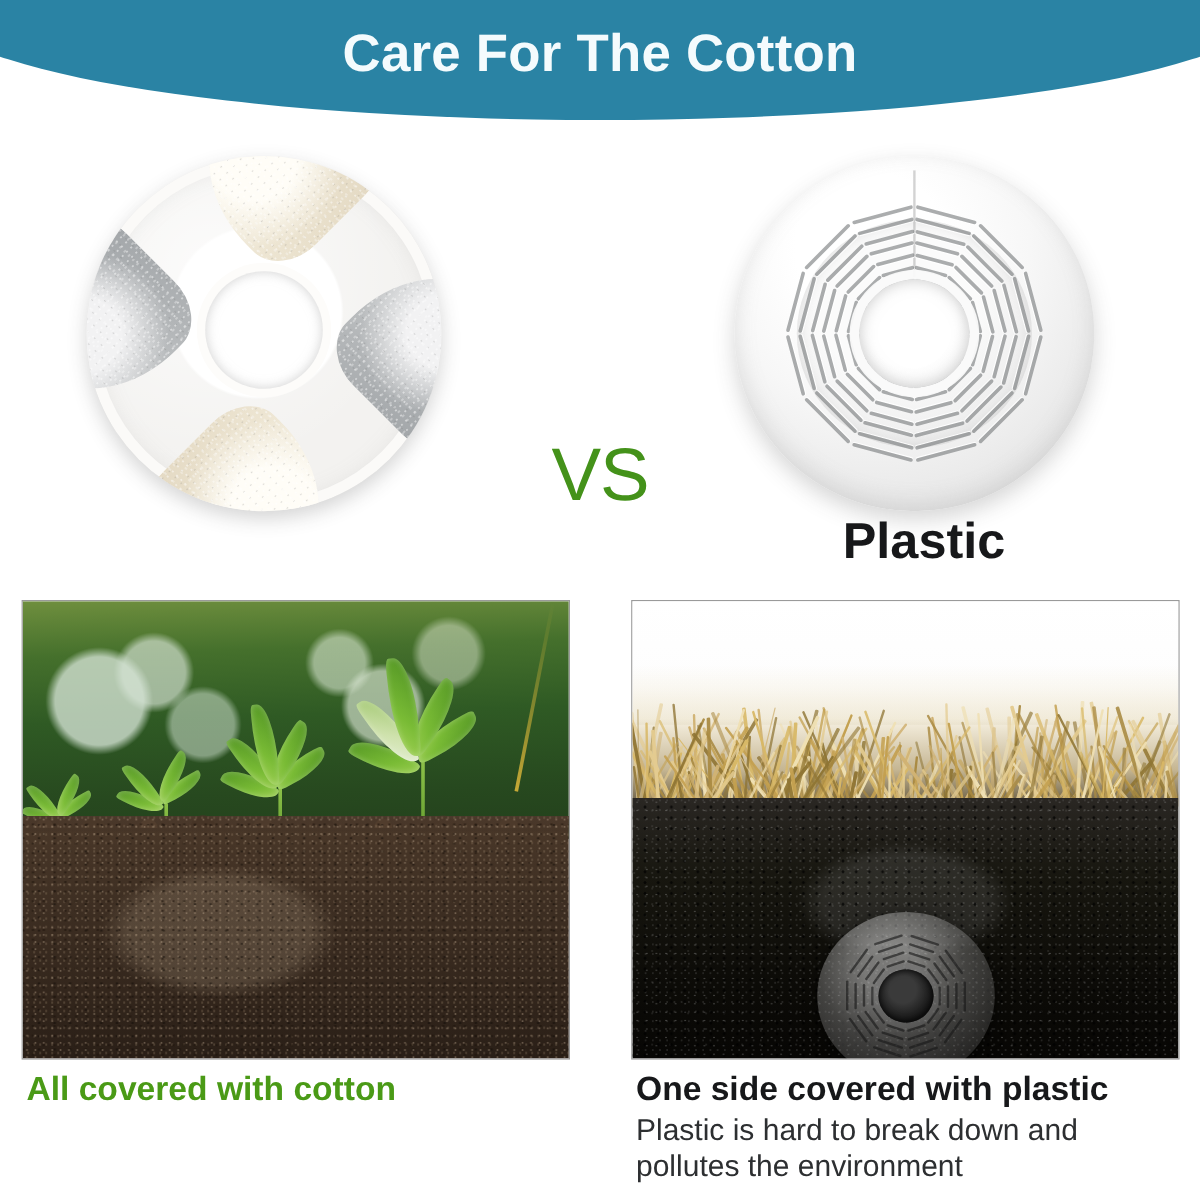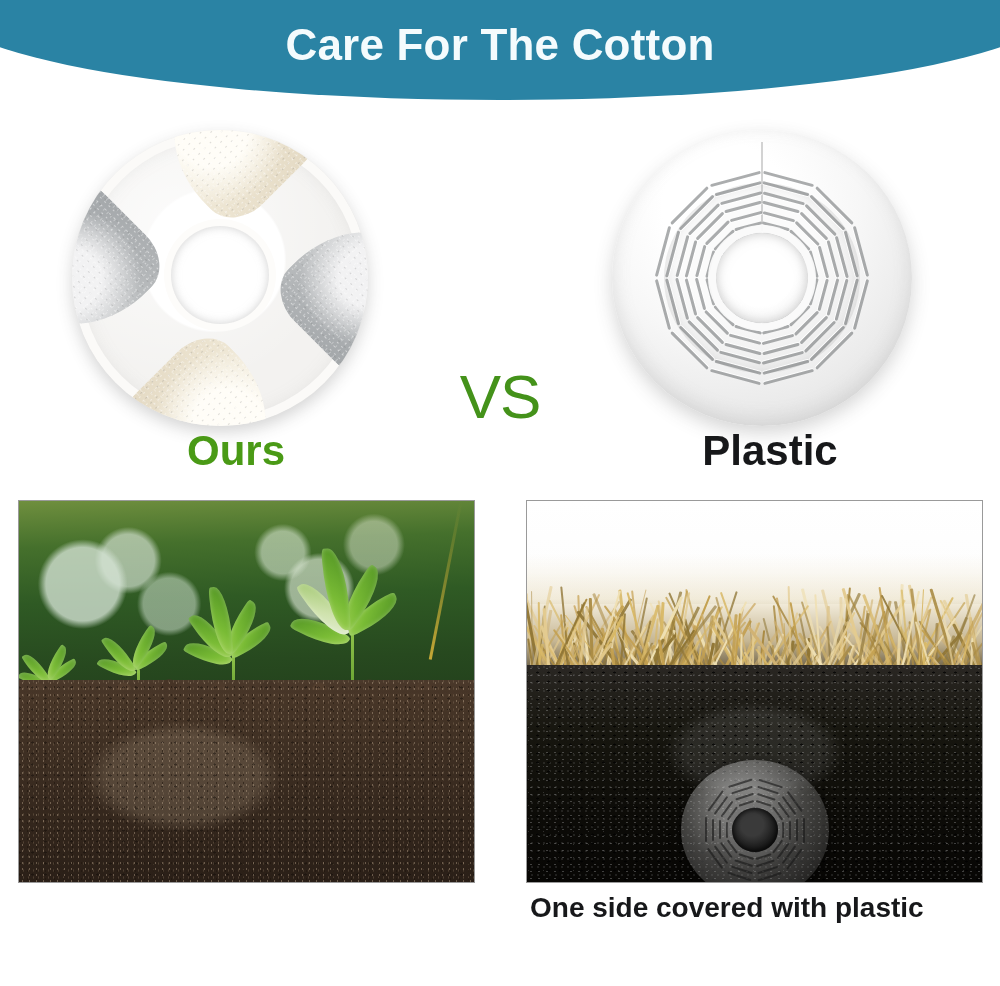--- a/index.html
+++ b/index.html
@@ -594,21 +594,20 @@
               <div class="vent-slot"></div>
             </div>
           </div>
         <div id="plastic-hub"></div>
       </div>
     </div>
 
     <div id="vs-badge">VS</div>
   </div>
 
-  <div class="product-caption" id="caption-ours">Ours</div>
   <div class="product-caption" id="caption-others">Plastic</div>
 
   <div class="photo-frame" id="photo-left">
     <div id="bg-bokeh"></div>
     <div id="bg-streak"></div>
     <div id="seedlings-layer">
         <div class="seedling" style="left: 7%; bottom: 47%; width: 2px; height: 22px;">
           <div class="stem" style="height: 22px;"></div>
           <div class="leaf" style="width: 31.68px; height: 10.8px; left: 0px; bottom: 20.24px; transform: rotate(-152deg);"></div>
           <div class="leaf" style="width: 31.68px; height: 10.8px; left: 0px; bottom: 20.24px; transform: rotate(-28deg);"></div>
@@ -1063,19 +1062,24 @@
               <div class="buried-slot"></div>
               <div class="buried-slot"></div>
             </div>
           </div>
         <div id="buried-hub"></div>
       </div>
     </div>
   </div>
 
   <div class="text-block" id="text-left">
+    <div class="block-heading" id="heading-left">All covered with cotton</div>
   </div>
 
   <div class="text-block" id="text-right">
     <div class="block-heading" id="heading-right">One side covered with plastic</div>
+    <div class="block-body">
+      <span>Plastic is hard to break down and</span>
+      <span>pollutes the environment</span>
+    </div>
   </div>
 
 </div>
 
 </body></html>

